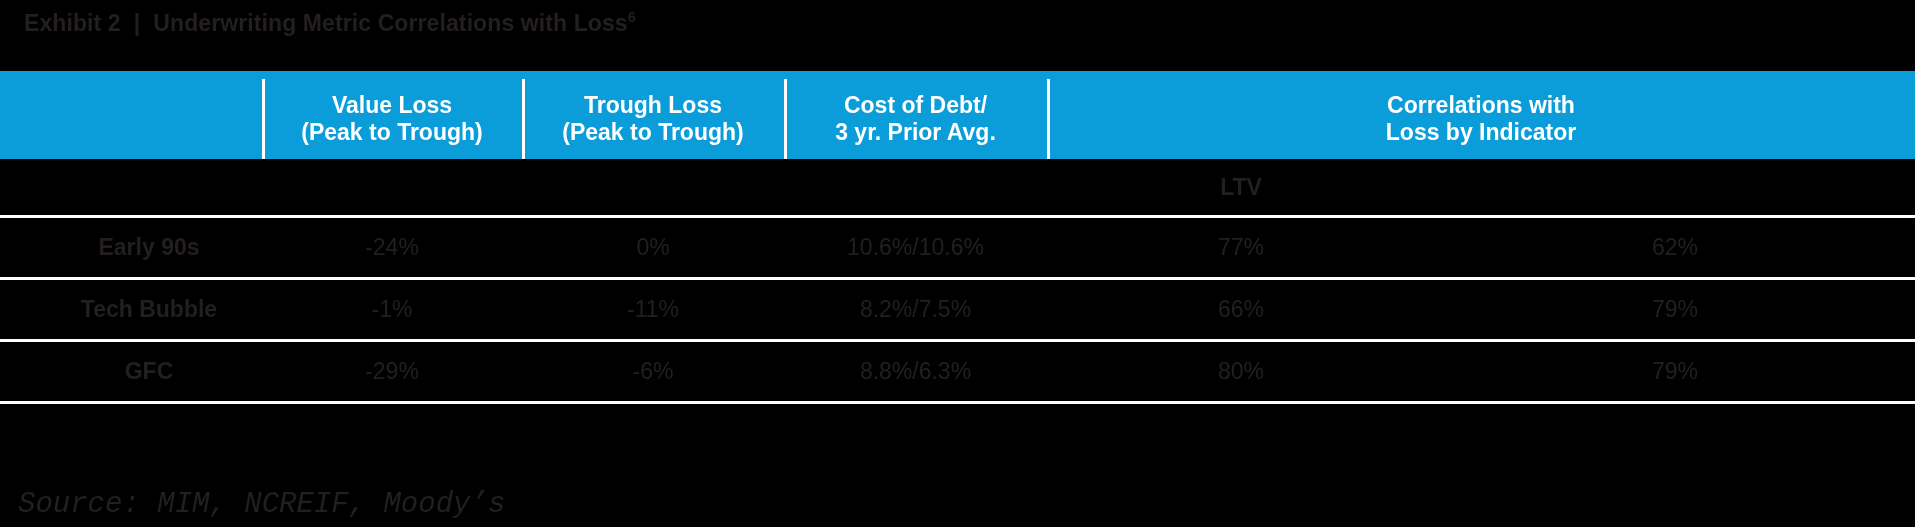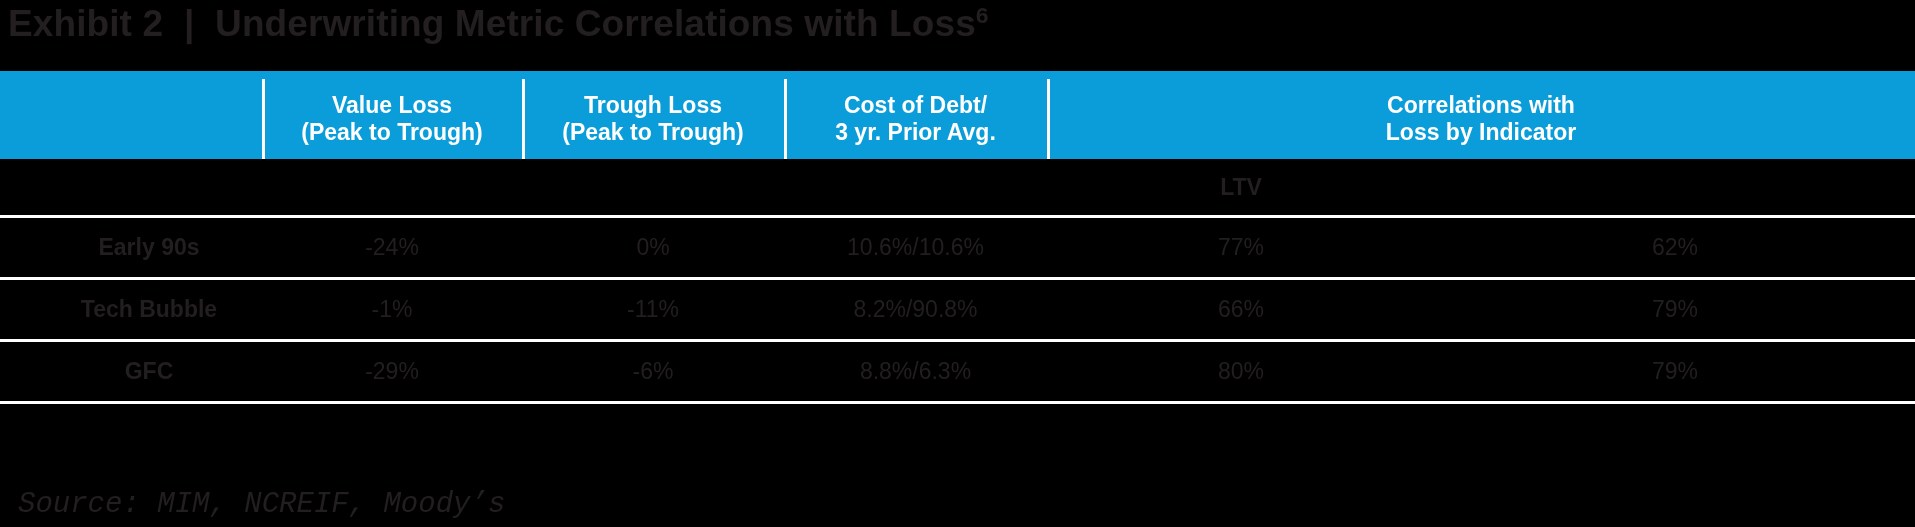--- a/index.html
+++ b/index.html
@@ -25,25 +25,26 @@
   .title-bar {
     position: absolute;
     left: 8px;
     top: 0px;
     height: 46px;
     display: flex;
     align-items: center;
     white-space: nowrap;
   }
   .title-text {
-    font-size: 37px;
+    font-size: 23px;
     font-weight: bold;
     color: #231f20;
     letter-spacing: 0.1px;
     line-height: 1;
+    margin-left: 16px;
   }
   .title-text .sup {
     font-size: 0.62em;
     vertical-align: super;
     line-height: 0;
   }
 
   
   .table {
     position: absolute;
@@ -211,21 +212,21 @@
       <div class="td c4">77%</div>
       <div class="td c5">62%</div>
     </div>
 
     <div class="rule"></div>
 
     <div class="trow">
       <div class="td rowlabel c0">Tech Bubble</div>
       <div class="td c1">-1%</div>
       <div class="td c2">-11%</div>
-      <div class="td c3">8.2%/90.8%</div>
+      <div class="td c3">8.2%/7.5%</div>
       <div class="td c4">66%</div>
       <div class="td c5">79%</div>
     </div>
 
     <div class="rule"></div>
 
     <div class="trow">
       <div class="td rowlabel c0">GFC</div>
       <div class="td c1">-29%</div>
       <div class="td c2">-6%</div>

